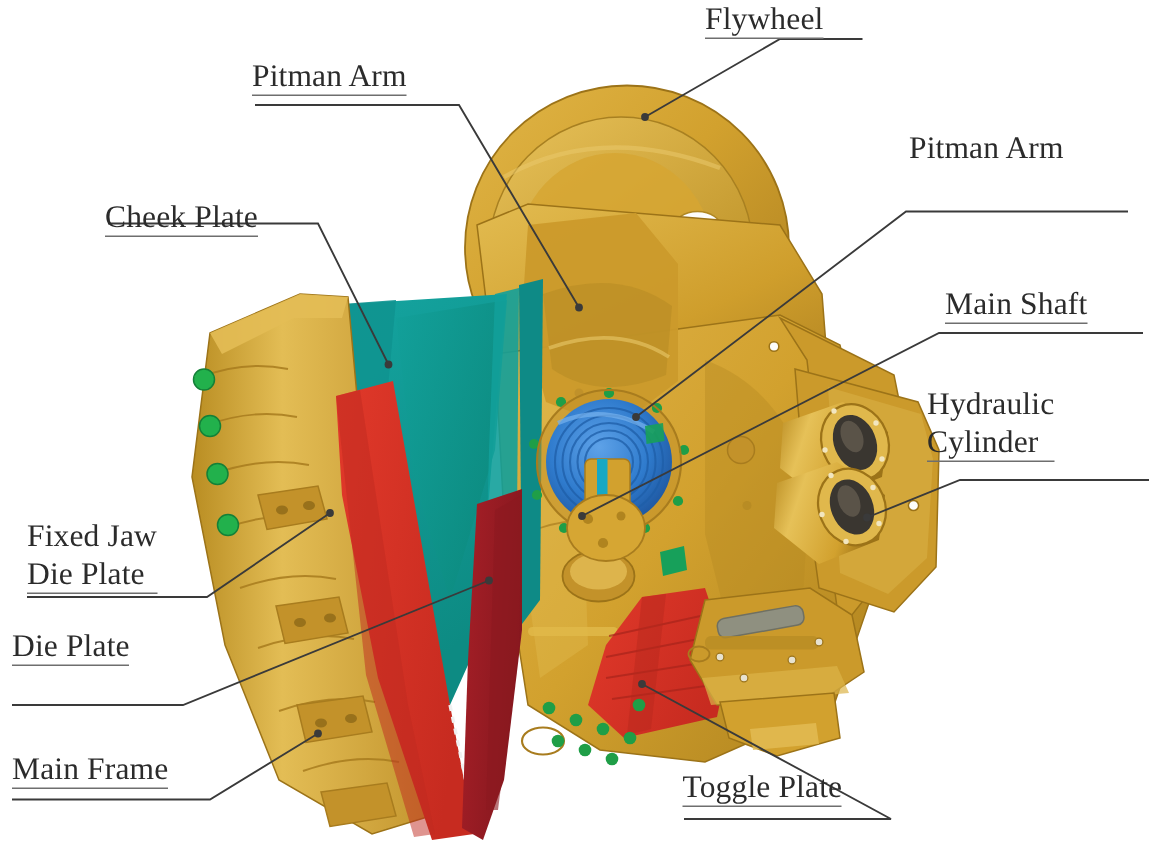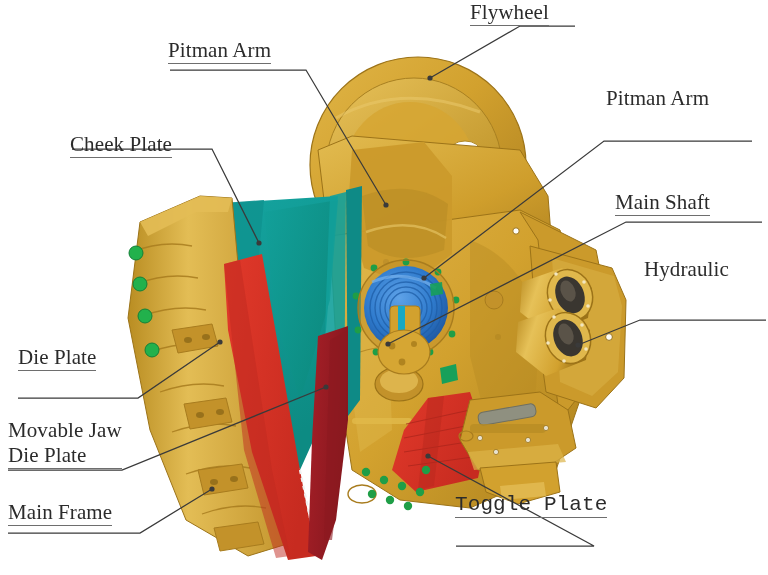--- a/index.html
+++ b/index.html
@@ -336,34 +336,35 @@
       </div>
       <div class="lbl" style="left: 168px; top: 38px;">
         <span class="ln u">Pitman Arm</span>
       </div>
       <div class="lbl" style="left: 606px; top: 86px;">
         <span class="ln">Pitman Arm</span>
       </div>
       <div class="lbl" style="left: 70px; top: 132px;">
         <span class="ln u">Cheek Plate</span>
       </div>
-      <div class="lbl" style="left: 615px; top: 190px;">
+      <div class="lbl" style="left: 630px; top: 190px;">
         <span class="ln u">Main Shaft</span>
       </div>
-      <div class="lbl" style="left: 644px; top: 257px;">
+      <div class="lbl" style="left: 618px; top: 257px;">
         <span class="ln">Hydraulic</span>
+        <span class="ln u">Cylinder</span>
       </div>
       <div class="lbl" style="left: 18px; top: 345px;">
+        <span class="ln">Fixed Jaw</span>
         <span class="ln u">Die Plate</span>
       </div>
       <div class="lbl" style="left: 8px; top: 418px;">
-        <span class="ln">Movable Jaw</span>
         <span class="ln u">Die Plate</span>
       </div>
       <div class="lbl" style="left: 8px; top: 500px; text-align: center;">
         <span class="ln u">Main Frame</span>
       </div>
-      <div class="lbl" style="left: 455px; top: 492px; font-family: Liberation Mono, monospace;">
+      <div class="lbl" style="left: 455px; top: 512px;">
         <span class="ln u">Toggle Plate</span>
       </div>
     </div>
 
 </div>
 
 </body></html>

